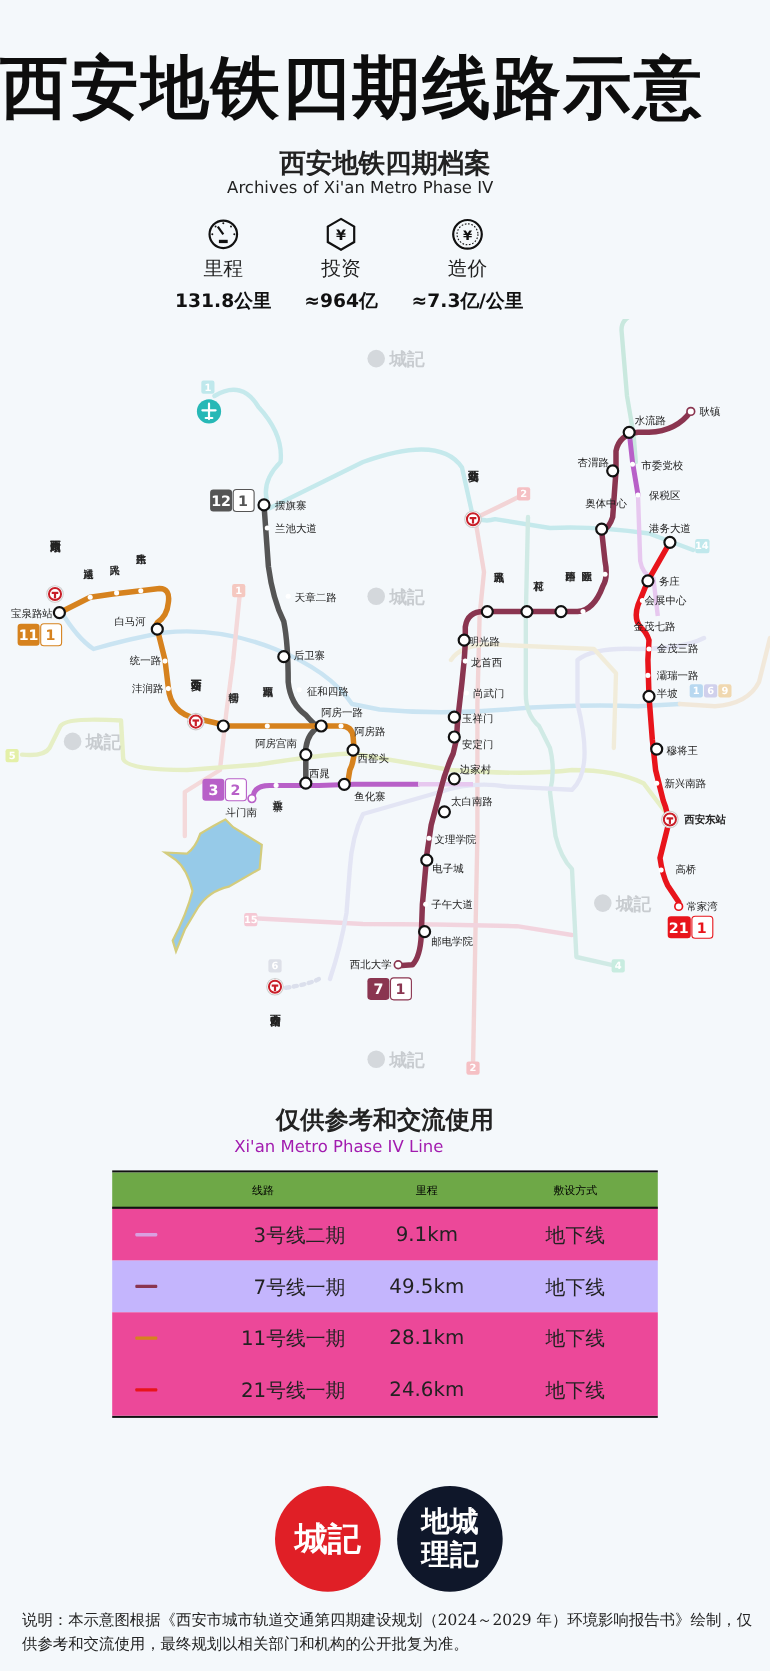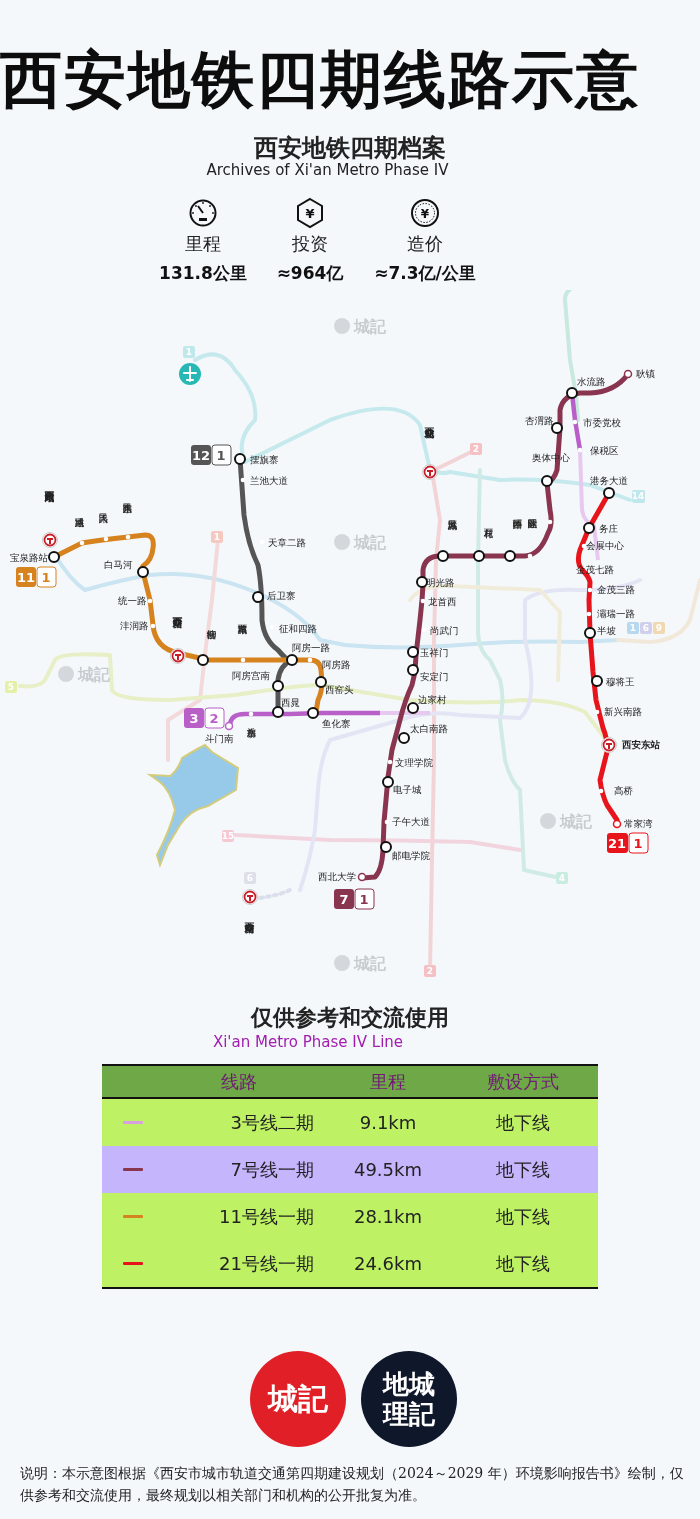--- a/index.html
+++ b/index.html
@@ -44,24 +44,24 @@
     position: absolute; left: 0; top: 1033px; width: 616px; text-align: center;
     font-size: 15px; color: #a21caf;
   }
   .table {
     position: absolute; left: 102px; top: 1064px; width: 496px;
     border-top: 2px solid #111; border-bottom: 2px solid #111;
   }
   .thead {
     display: flex; height: 31px; align-items: center;
     background: #6ea847; border-bottom: 2px solid #111;
-    font-family: "DejaVu Serif", serif; font-size: 18px; color: #701a75;
+    font-family: "DejaVu Serif", serif; font-size: 10px; color: #000000;
   }
   .row { display: flex; height: 47px; align-items: center; font-size: 18px; color: #222; }
-  .row.odd { background: #bef264; }
+  .row.odd { background: #ec4899; }
   .row.even { background: #c4b5fd; }
   .c0 { width: 62px; display: flex; justify-content: center; }
   .c1 { width: 150px; text-align: right; padding-right: 0; }
   .c2 { width: 120px; text-align: center; padding-left: 14px; }
   .c3 { width: 150px; text-align: center; }
   .thead .c1 { text-align: center; width: 150px; }
   .swatch { width: 20px; height: 3px; border-radius: 1px; }
 
   .logo { position: absolute; border-radius: 50%; display: flex; align-items: center; justify-content: center; color: #fff; font-weight: 900; }
   .logo-red { left: 250px; top: 1351px; width: 96px; height: 96px; background: #e01f26; font-size: 30px; }

